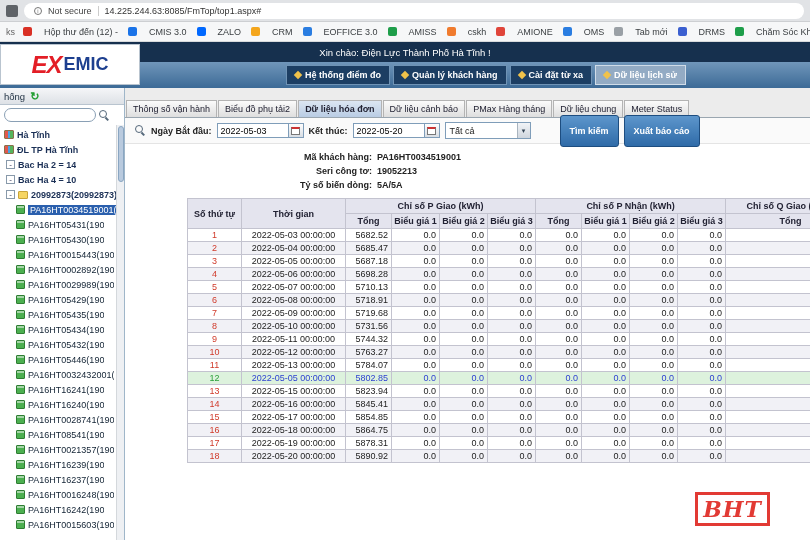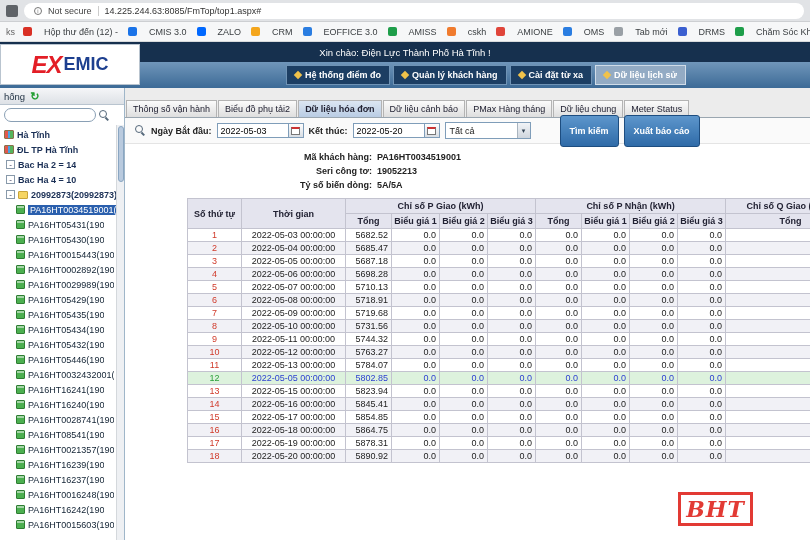--- a/index.html
+++ b/index.html
@@ -89,21 +89,21 @@
   .grid thead th { background:#e4e4ee; font-weight:bold; color:#223; height:15px; padding:0 2px; text-align:center; }
   .grid td { height:13px; padding:0 3px; color:#222; }
   td.stt { text-align:center; color:#d03a2a; }
   td.time { text-align:center; }
   td.num { text-align:right; }
   tbody tr:nth-child(even) { background:#f1f1f6; }
   tbody tr.hl { background:#ddf2dd; }
   tbody tr.hl td { color:#2b3fd0; }
   tbody tr.hl td.stt { color:#2ba03a; }
 
-  .bht { position:absolute; right:57px; bottom:14px; border:3px solid #e23a34; color:#e23a34; font-size:22px; font-weight:bold; font-style:italic; padding:1px 5px; letter-spacing:1px; font-family:"DejaVu Serif", serif; }
+  .bht { position:absolute; right:40px; bottom:14px; border:3px solid #e23a34; color:#e23a34; font-size:22px; font-weight:bold; font-style:italic; padding:1px 5px; letter-spacing:1px; font-family:"DejaVu Serif", serif; }
 </style>
 </head>
 <body>
 
 <div class="screen">
 
   <div class="browser-bar">
     <span class="page-icon"></span>
     <div class="addr">
       <span class="info-ico">i</span>

